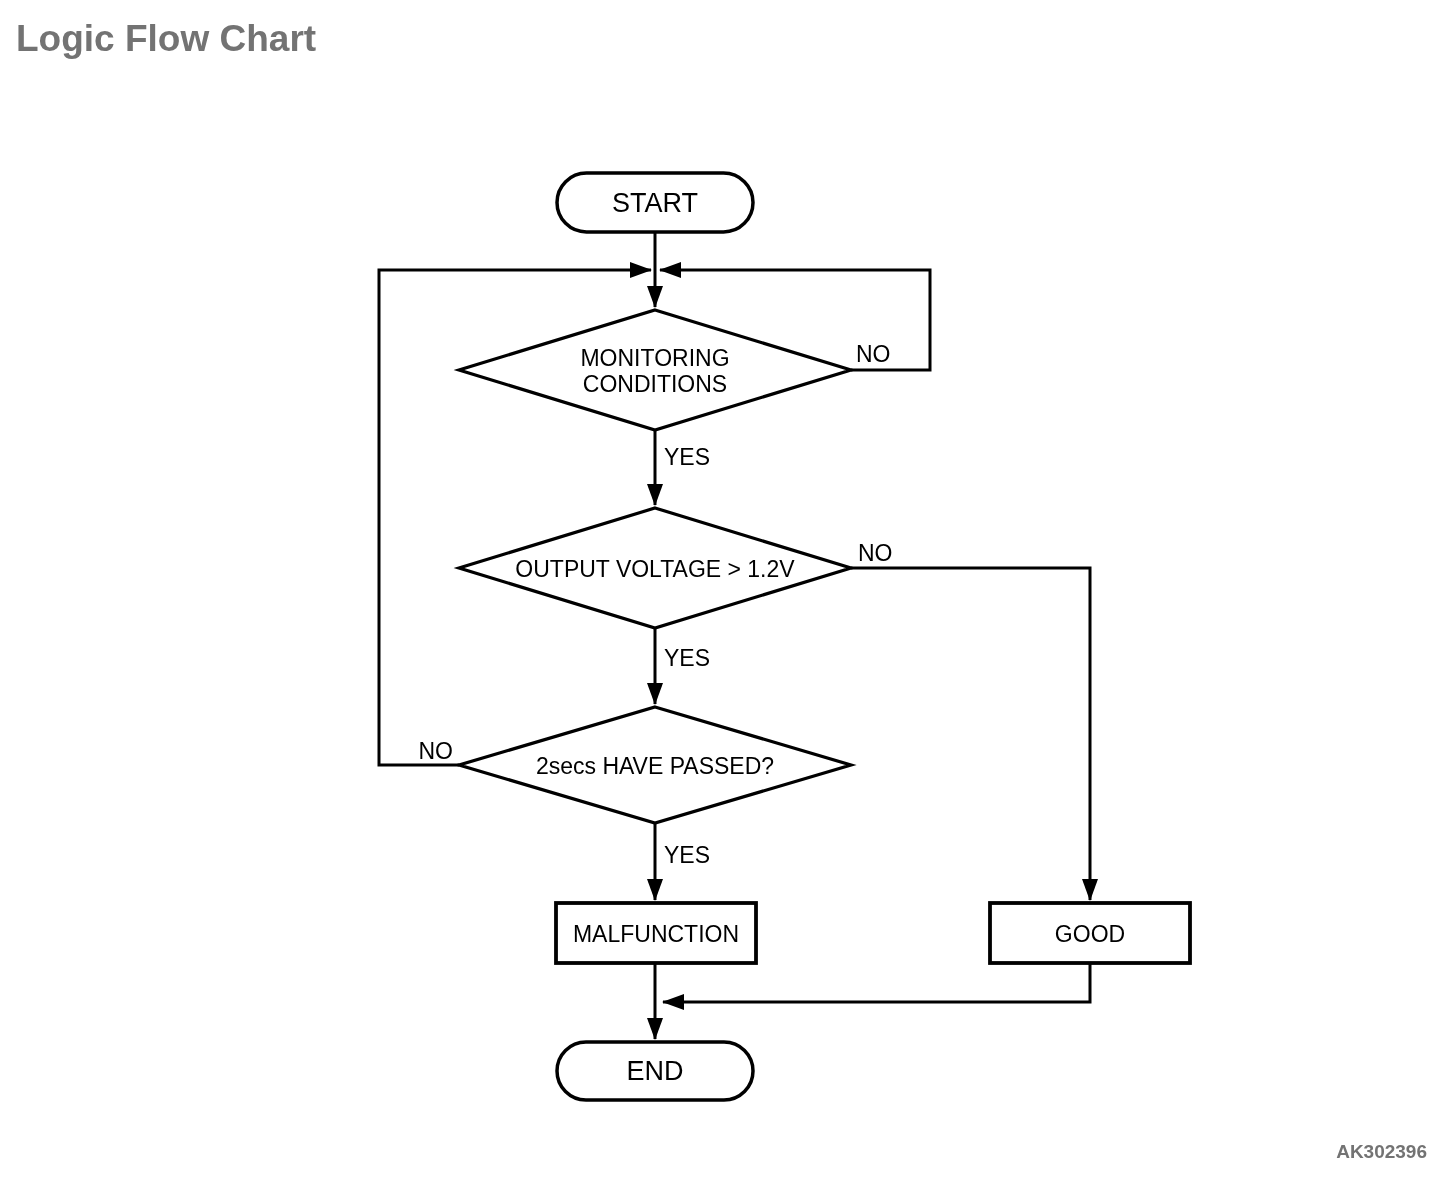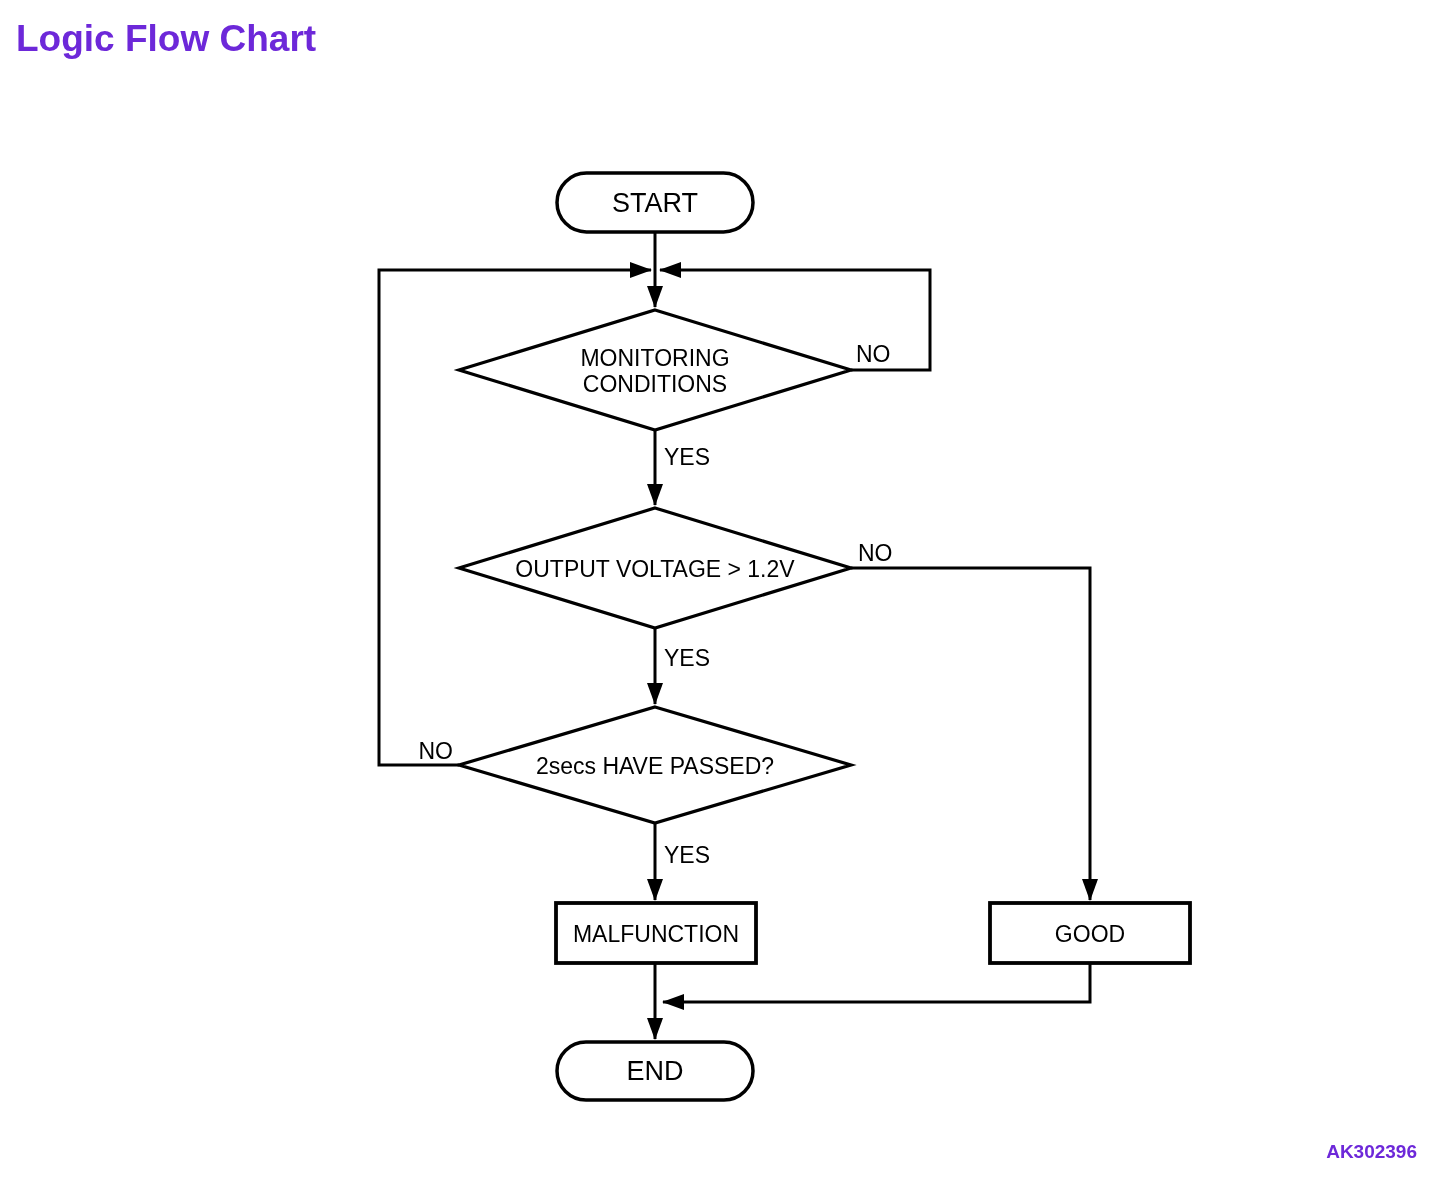--- a/index.html
+++ b/index.html
@@ -6,35 +6,35 @@
     margin: 0;
     padding: 0;
     background: #ffffff;
   }
   .page {
     position: relative;
     width: 1456px;
     height: 1186px;
     background: #ffffff;
     font-family: "Liberation Sans", sans-serif;
-    color: #6d28d9;
+    color: #737373;
     overflow: hidden;
   }
   .page-title {
     position: absolute;
     left: 16px;
     top: 19px;
     font-size: 37px;
     font-weight: bold;
     line-height: 1.1;
     white-space: nowrap;
   }
   .figure-code {
     position: absolute;
-    right: 39px;
+    right: 29px;
     top: 1142px;
     font-size: 19px;
     font-weight: bold;
     line-height: 1.1;
   }
   svg.flowchart {
     position: absolute;
     left: 0;
     top: 0;
   }

